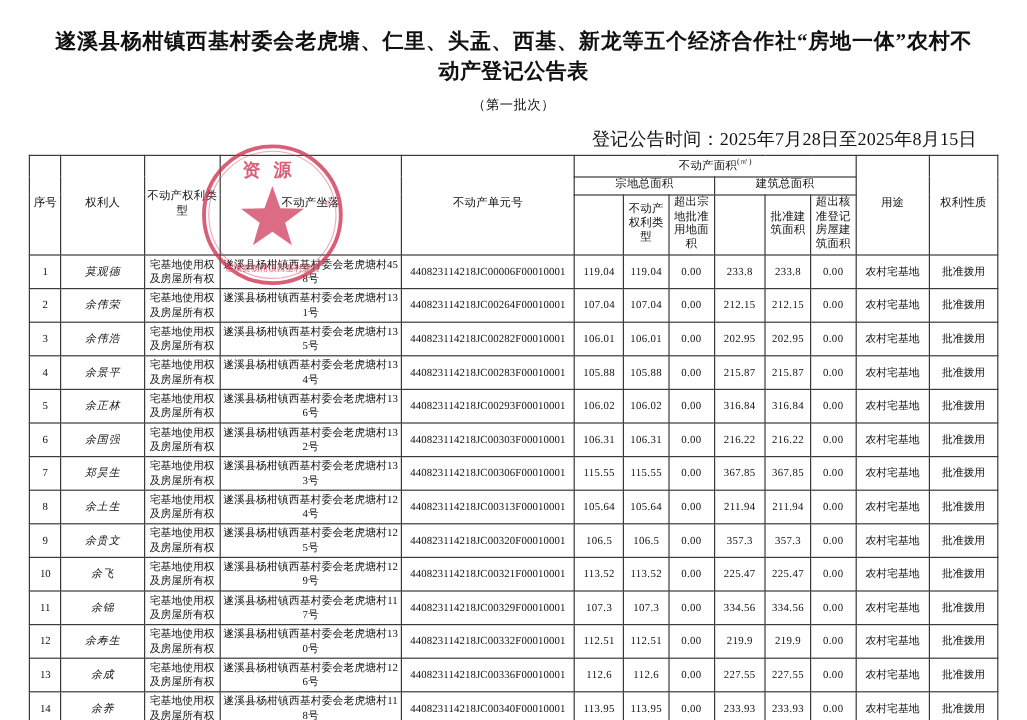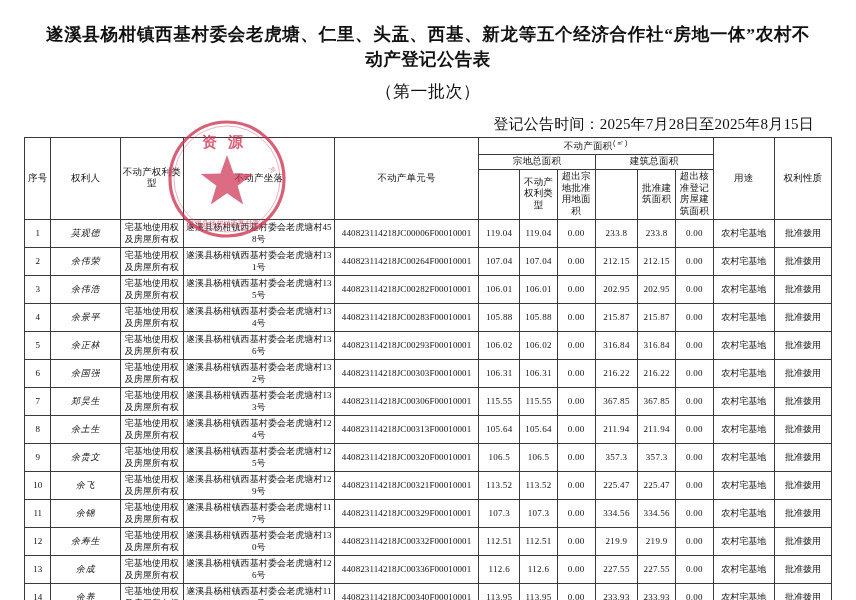--- a/index.html
+++ b/index.html
@@ -31,21 +31,21 @@
   .doc-title {
     font-size: 17.5px;
     font-weight: bold;
     line-height: 1.45;
     letter-spacing: 0.4px;
     text-align: justify;
     text-align-last: center;
     margin: 6px 0 0 0;
   }
   .doc-subtitle {
-    font-size: 17px;
+    font-size: 11px;
     margin-top: 7px;
     letter-spacing: 0.5px;
   }
 
   
   .period-row {
     margin-top: 12px;
     display: flex;
     justify-content: flex-end;
     padding-right: 18px;
@@ -73,21 +73,20 @@
     font-size: 9px;
     line-height: 1.25;
     padding: 1px 1px;
     word-break: break-all;
     overflow: hidden;
   }
   table.main th {
     font-weight: normal;
     font-size: 9.5px;
     letter-spacing: 0.2px;
-    font-family: Liberation Mono, monospace;
   }
   th.vertical {
     font-size: 9.5px;
     line-height: 1.1;
   }
   th.vertical span {
     display: block;
   }
   .sup {
     font-size: 7px;

